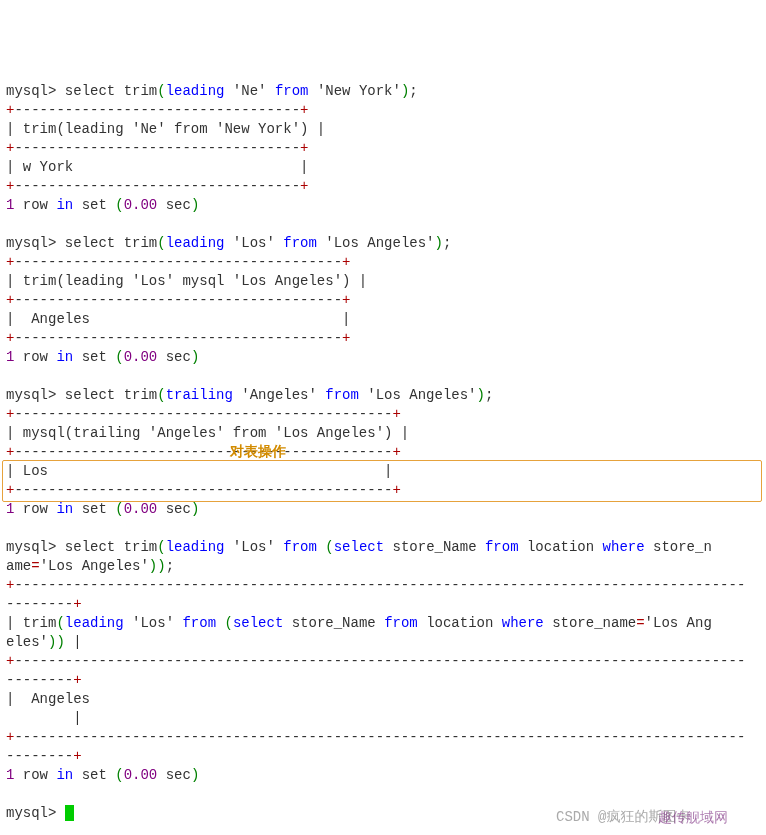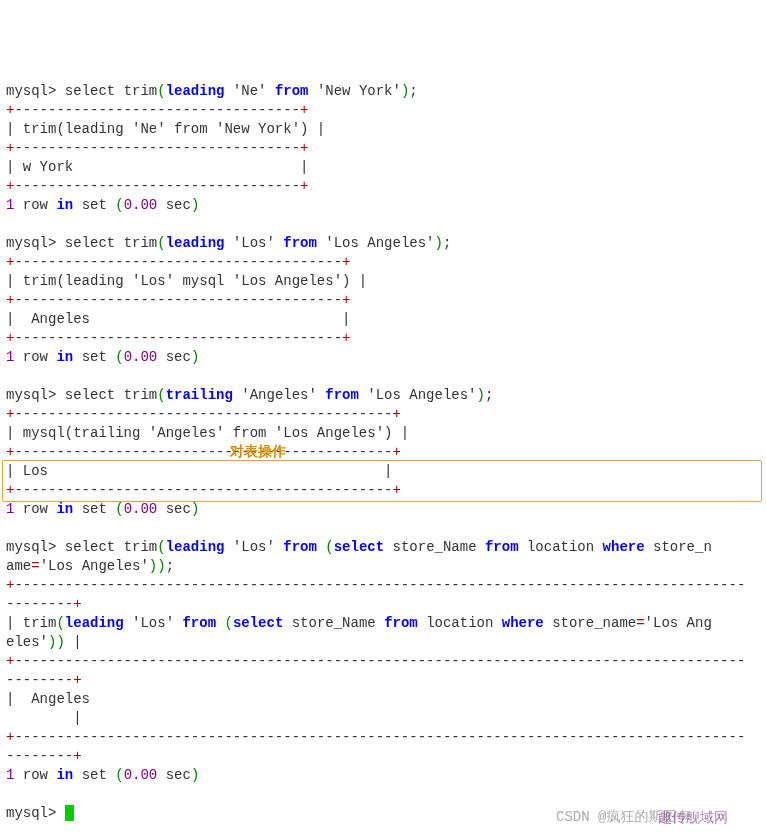--- a/index.html
+++ b/index.html
@@ -8,21 +8,21 @@
       font-family: "Courier New", Consolas, monospace;
       font-size: 14px;
       line-height: 19px;
       color: #333;
       background: #fff;
       white-space: pre;
       position: relative;
       width: 766px;
       box-sizing: border-box;
     }
-    .kw-blue { color: #0000ff; font-weight: bold; }
+    .kw-blue { color: #0000ff; }
     .paren-green { color: #008000; }
     .plus-red { color: #aa0000; }
     .num-purple { color: #800080; }
     .dashes { color: #333; }
     .annotation {
       position: absolute;
       color: #d28b00;
       font-family: Liberation Mono, monospace;
       font-size: 14px;
       font-weight: bold;

